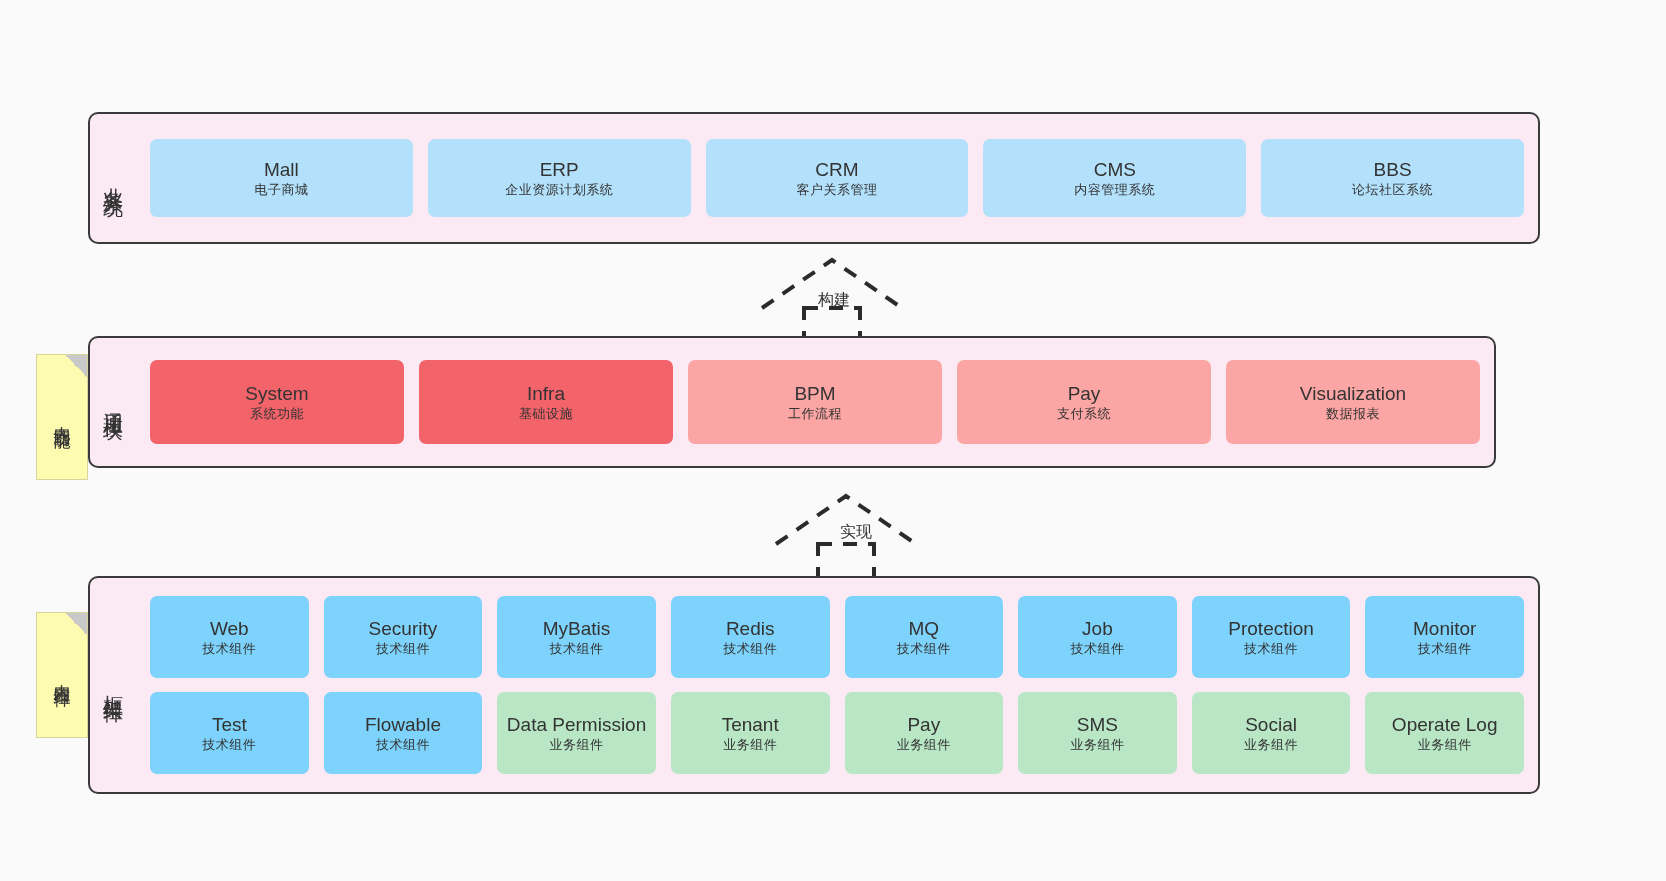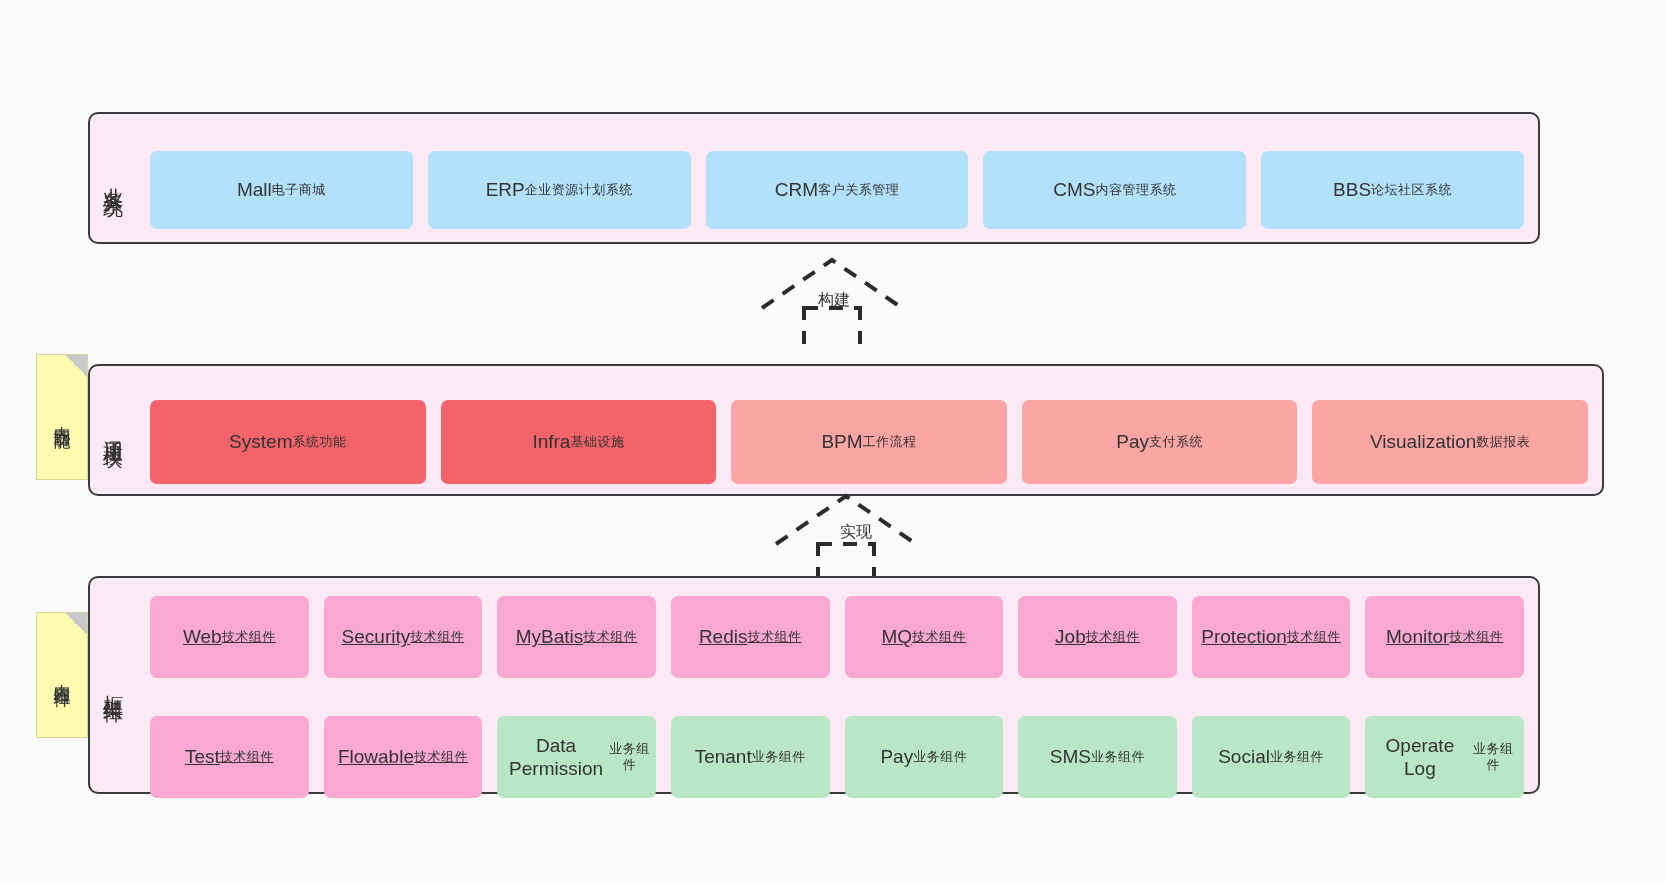--- a/index.html
+++ b/index.html
@@ -62,51 +62,50 @@
     gap: 15px;
   }
 
   
   .node {
     flex: 1 1 0;
     min-width: 0;
     box-sizing: border-box;
     border-radius: 7px;
     display: flex;
-    flex-direction: row;
+    flex-direction: column;
     align-items: center;
     justify-content: center;
     text-align: center;
     padding: 6px 6px;
     line-height: 1.22;
     color: #333333;
-    margin-top: 24px;
   }
   .node .en {
     font-size: 19px;
     white-space: normal;
   }
   .node .cn {
     font-size: 13px;
     letter-spacing: 0.5px;
   }
 
   .h-biz   { height: 78px; }
   .h-mod   { height: 84px; }
   .h-comp  { height: 82px; }
 
   .c-blue        { background: #b3e0fb; }
   .c-red         { background: #f2636a; }
   .c-pink        { background: #fca5a5; }
-  .c-green       { background: #f9a8d4; text-decoration: underline; }
+  .c-green       { background: #7dd3fc; }
   .c-green-light { background: #b9e7c6; }
 
   
   #band-business { left: 88px;  top: 112px; width: 1452px; height: 132px; }
-  #band-modules  { left: 88px;  top: 364px; width: 1516px; height: 132px; align-items: center; }
+  #band-modules  { left: 88px;  top: 336px; width: 1408px; height: 132px; align-items: center; }
   #band-framework{ left: 88px;  top: 576px; width: 1452px; height: 218px; }
 
   
   .note {
     position: absolute;
     box-sizing: border-box;
     background: #fdfbb0;
     border: 1px solid #d8d59a;
     display: flex;
     align-items: center;

